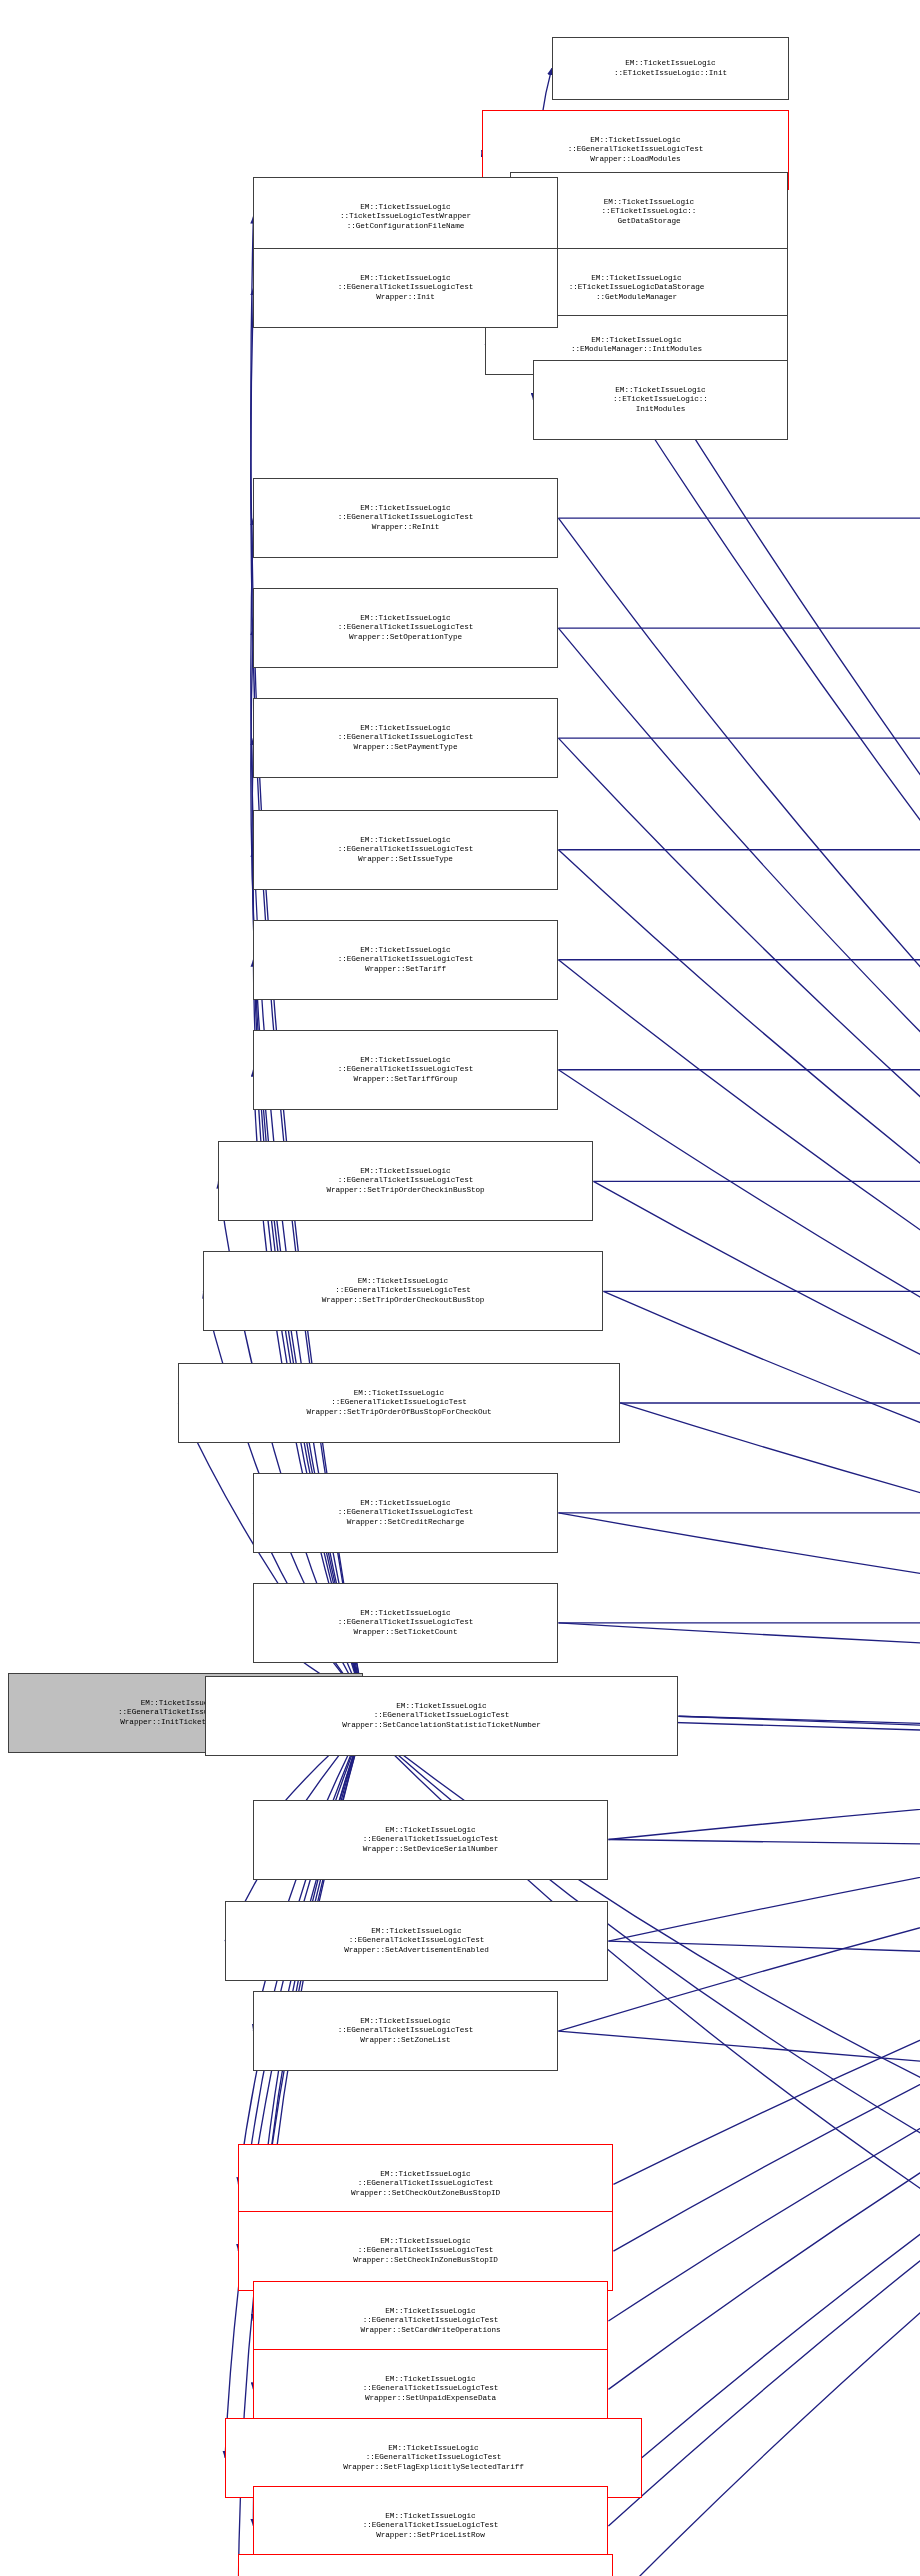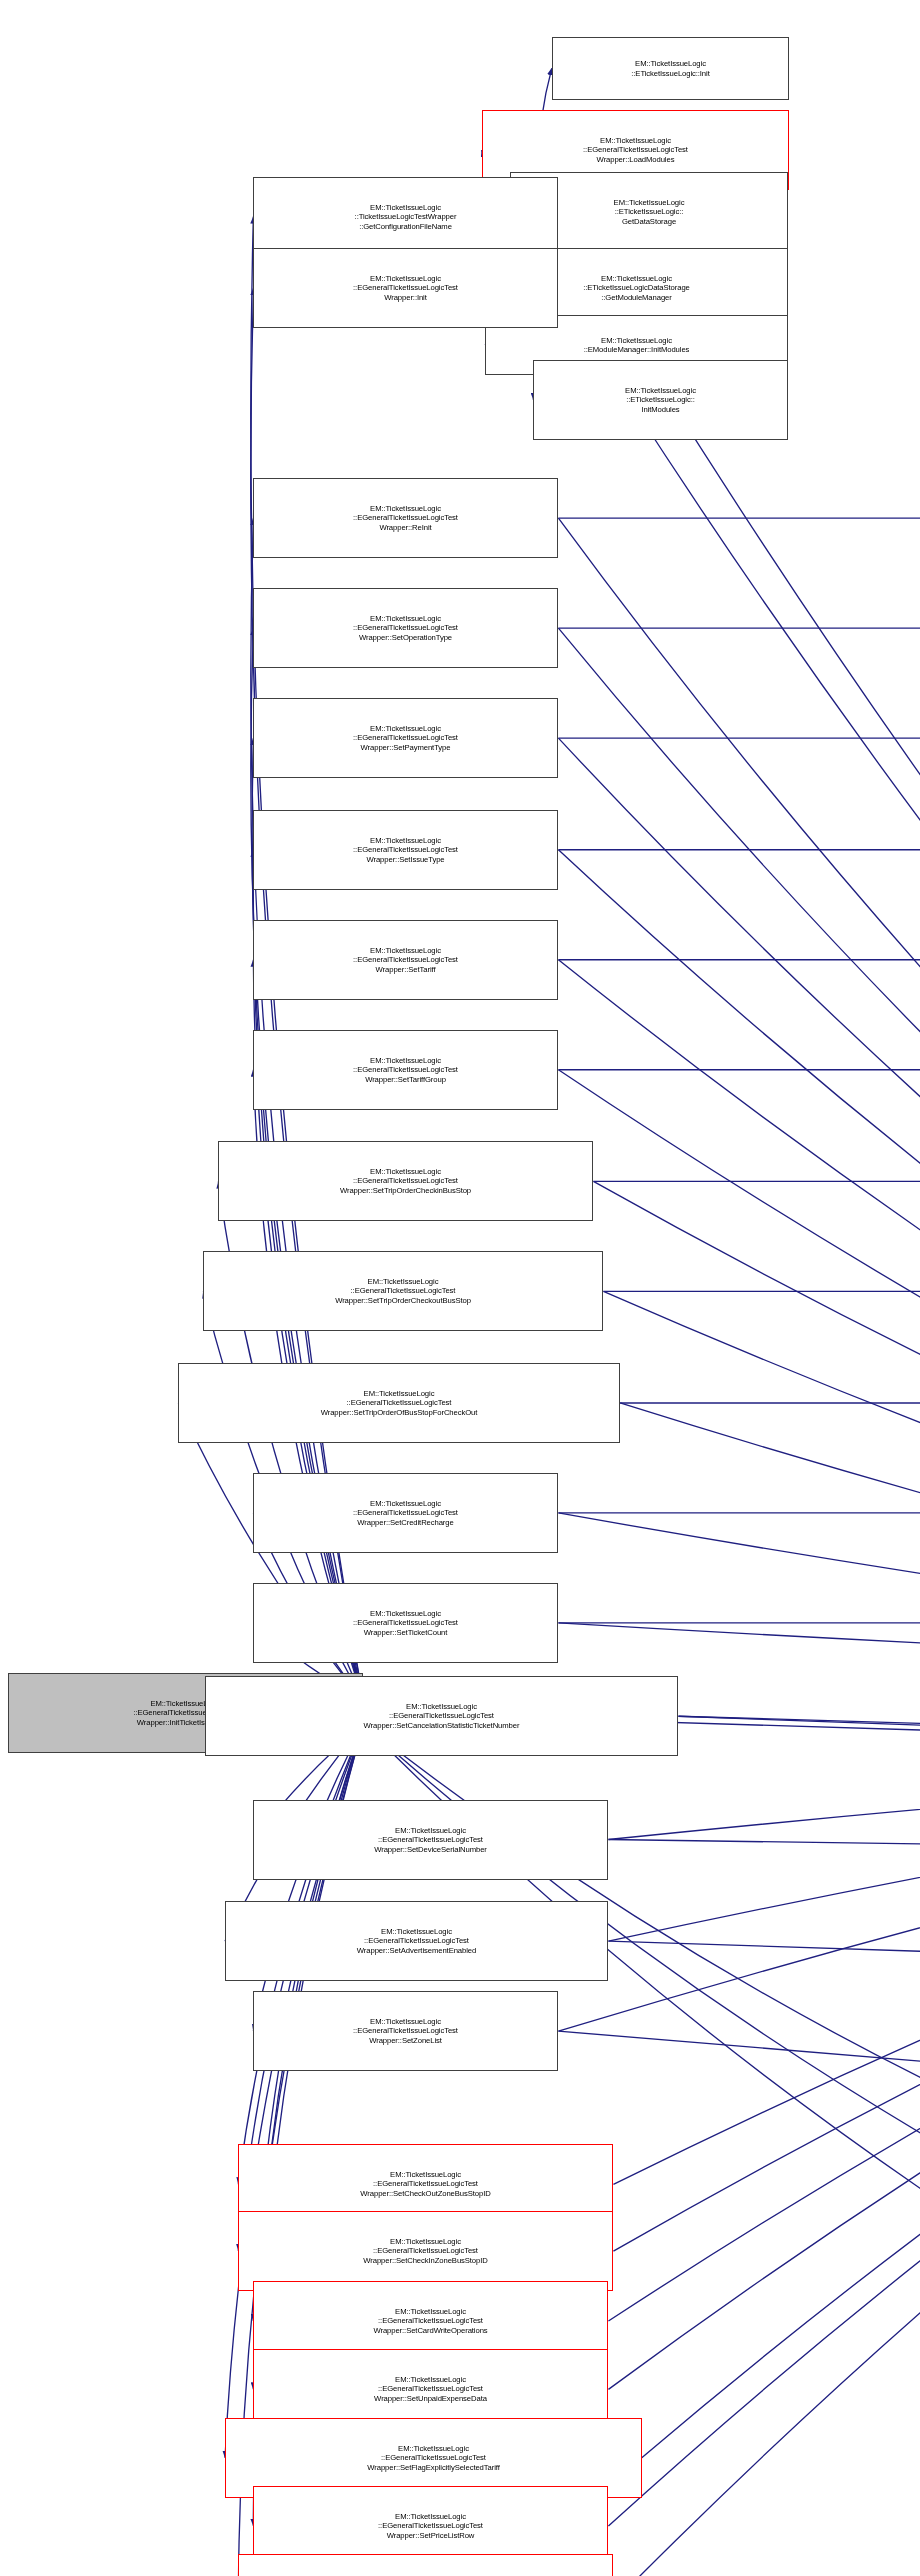--- a/index.html
+++ b/index.html
@@ -5,21 +5,21 @@
   html,body{margin:0;padding:0;background:#ffffff;}
   body{font-family:"Liberation Sans",sans-serif;}
   #graph{position:relative;width:921px;height:2576px;background:#fff;overflow:hidden;}
   svg.edges{position:absolute;left:0;top:0;width:921px;height:2576px;pointer-events:none;}
   .node{position:absolute;box-sizing:border-box;display:flex;align-items:center;justify-content:center;
         text-align:center;background:#ffffff;border:0.8px solid #404040;
         font-size:7.7px;line-height:9.5px;color:#000;letter-spacing:-0.1px;
         padding:0.8px 1.7px;white-space:pre-line;}
   .node.gray{background:#bfbfbf;border:0.8px solid #404040;}
   .node.red{border:1.1px solid #ff0000;}
-  .node span{display:block;width:100%;}
+  .node span{display:block;width:100%;font-family:Liberation Mono, monospace;}
 </style>
 </head>
 <body>
 
 <div id="graph">
   <svg class="edges" id="edge-layer" viewBox="0 0 1105 3092" preserveAspectRatio="none">
     <defs>
       <marker id="ar" markerWidth="9" markerHeight="7" refX="8.4" refY="3.5" orient="auto" markerUnits="userSpaceOnUse">
         <path d="M0,0 L9,3.5 L0,7 Z" fill="#1f1f80"></path>
       </marker>

